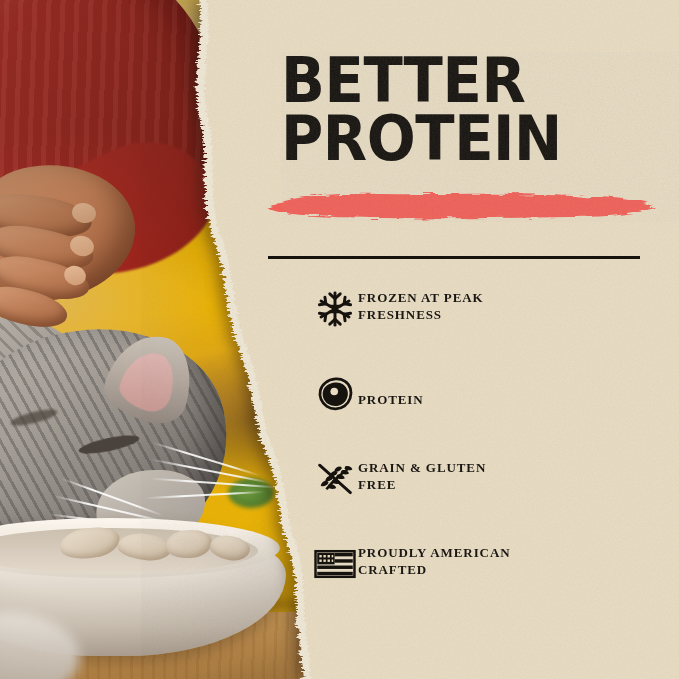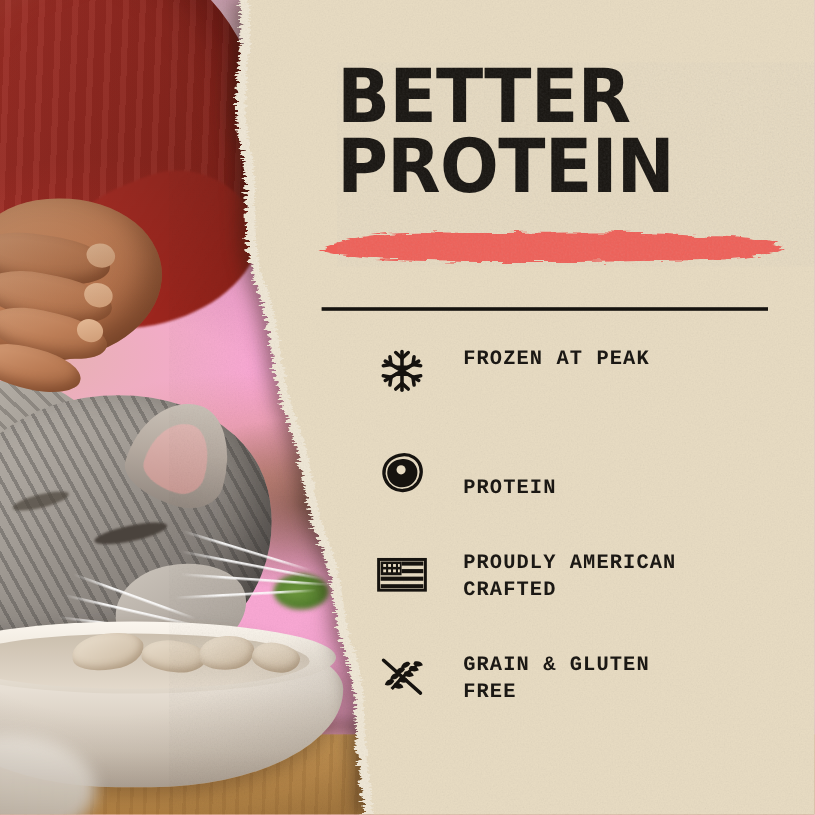--- a/index.html
+++ b/index.html
@@ -5,21 +5,21 @@
   html, body {
     margin: 0;
     padding: 0;
     background: #ffffff;
   }
   #canvas {
     position: relative;
     width: 679px;
     height: 679px;
     overflow: hidden;
-    background: #f9a8d4;
+    background: #eab308;
     font-family: "Liberation Sans", sans-serif;
   }
 
   
   .photo-layer {
     position: absolute;
     inset: 0;
     width: 679px;
     height: 679px;
   }
@@ -355,25 +355,24 @@
     width: 46px;
     min-width: 46px;
     height: 46px;
     display: flex;
     align-items: center;
     justify-content: center;
     margin-top: 3px;
   }
   .feature-icon svg { display: block; }
   .feature-text {
-    margin-left: 28px;
     color: #1b1814;
-    font-family: Liberation Mono, monospace;
+    font-family: Liberation Serif, serif;
     font-weight: bold;
-    font-size: 17px;
+    font-size: 13px;
     line-height: 1.33;
     letter-spacing: 0.9px;
     text-transform: uppercase;
     padding-top: 6px;
   }
 </style>
 </head>
 <body>
 
 <div id="canvas">
@@ -539,20 +538,21 @@
               <line x1="29.6" y1="25.6" x2="30.6" y2="32.4"></line>
               <line x1="29.6" y1="25.6" x2="36.4" y2="24.4"></line>
 
               <line x1="14.8" y1="17" x2="25.2" y2="17"></line>
               <line x1="14.8" y1="23" x2="25.2" y2="23"></line>
             </g>
           </svg>
         </span>
         <span class="feature-text">
           <span>FROZEN AT PEAK</span><br>
+          <span>FRESHNESS</span>
         </span>
       </div>
 
       <div class="feature">
         <span class="feature-icon">
           <svg width="38" height="38" viewBox="0 0 40 40">
             <path d="M20.5 4.2 C27.5 3.6 34.2 7.6 36.2 14.2
                      C38.2 20.8 35.6 28.4 30.2 32.4
                      C24.8 36.4 17.0 36.6 11.4 33.0
                      C5.8 29.4 3.0 22.4 4.6 16.2
@@ -566,20 +566,50 @@
           </svg>
         </span>
         <span class="feature-text">
           <br>
           <span>PROTEIN</span>
         </span>
       </div>
 
       <div class="feature">
         <span class="feature-icon">
+          <svg width="40" height="40" viewBox="0 0 40 40">
+            <g fill="#16130f">
+
+              <path d="M31.8 9.6 C26.6 13.0 19.2 19.4 13.2 26.2
+                       L10.4 29.4 L12.4 31.0 L15.3 27.9
+                       C21.3 21.2 28.0 15.0 33.0 11.3 Z"></path>
+
+              <path d="M30.4 7.2 C33.8 6.4 36.6 7.6 37.4 10.4 C34.6 12.0 31.2 11.4 29.4 9.4 Z"></path>
+              <path d="M26.6 11.4 C30.2 10.4 33.2 11.6 34.0 14.6 C31.0 16.2 27.6 15.6 25.6 13.6 Z"></path>
+              <path d="M22.2 15.8 C25.9 14.8 29.0 16.1 29.8 19.2 C26.7 20.8 23.2 20.2 21.2 18.1 Z"></path>
+              <path d="M17.8 20.6 C21.5 19.6 24.6 20.9 25.4 24.0 C22.3 25.6 18.8 25.0 16.8 22.9 Z"></path>
+              <path d="M13.6 25.6 C17.3 24.6 20.4 25.9 21.2 29.0 C18.1 30.6 14.6 30.0 12.6 27.9 Z"></path>
+
+              <path d="M27.0 9.0 C25.2 12.2 22.0 13.6 19.2 12.2 C19.8 9.2 22.4 7.2 25.4 7.4 Z"></path>
+              <path d="M22.6 13.6 C20.8 16.9 17.5 18.3 14.7 16.9 C15.3 13.8 18.0 11.8 21.0 12.0 Z"></path>
+              <path d="M18.1 18.4 C16.3 21.7 13.0 23.1 10.2 21.7 C10.8 18.6 13.5 16.6 16.5 16.8 Z"></path>
+              <path d="M13.6 23.4 C11.8 26.7 8.5 28.1 5.7 26.7 C6.3 23.6 9.0 21.6 12.0 21.8 Z"></path>
+            </g>
+
+            <line x1="4.6" y1="6.2" x2="35.4" y2="33.6" stroke="#16130f" stroke-width="2.9" stroke-linecap="round"></line>
+          </svg>
+        </span>
+        <span class="feature-text">
+          <span>GRAIN &amp; GLUTEN</span><br>
+          <span>FREE</span>
+        </span>
+      </div>
+
+      <div class="feature">
+        <span class="feature-icon">
           <svg width="42" height="30" viewBox="0 0 44 30">
             <rect x="1.6" y="1.6" width="40.8" height="26.8" fill="none" stroke="#16130f" stroke-width="2.6"></rect>
 
             <rect x="3.4" y="3.4" width="18.2" height="12.0" fill="#16130f"></rect>
             <g fill="#e8dcc3">
               <rect x="5.6" y="5.6" width="2.5" height="2.5"></rect>
               <rect x="9.9" y="5.6" width="2.5" height="2.5"></rect>
               <rect x="14.2" y="5.6" width="2.5" height="2.5"></rect>
               <rect x="18.5" y="5.6" width="1.6" height="2.5"></rect>
               <rect x="5.6" y="10.3" width="2.5" height="2.5"></rect>
@@ -594,45 +624,15 @@
             <rect x="3.4" y="16.6" width="37.2" height="3.6" fill="#16130f"></rect>
             <rect x="3.4" y="23.2" width="37.2" height="3.4" fill="#16130f"></rect>
           </svg>
         </span>
         <span class="feature-text">
           <span>PROUDLY AMERICAN</span><br>
           <span>CRAFTED</span>
         </span>
       </div>
 
-      <div class="feature">
-        <span class="feature-icon">
-          <svg width="40" height="40" viewBox="0 0 40 40">
-            <g fill="#16130f">
-
-              <path d="M31.8 9.6 C26.6 13.0 19.2 19.4 13.2 26.2
-                       L10.4 29.4 L12.4 31.0 L15.3 27.9
-                       C21.3 21.2 28.0 15.0 33.0 11.3 Z"></path>
-
-              <path d="M30.4 7.2 C33.8 6.4 36.6 7.6 37.4 10.4 C34.6 12.0 31.2 11.4 29.4 9.4 Z"></path>
-              <path d="M26.6 11.4 C30.2 10.4 33.2 11.6 34.0 14.6 C31.0 16.2 27.6 15.6 25.6 13.6 Z"></path>
-              <path d="M22.2 15.8 C25.9 14.8 29.0 16.1 29.8 19.2 C26.7 20.8 23.2 20.2 21.2 18.1 Z"></path>
-              <path d="M17.8 20.6 C21.5 19.6 24.6 20.9 25.4 24.0 C22.3 25.6 18.8 25.0 16.8 22.9 Z"></path>
-              <path d="M13.6 25.6 C17.3 24.6 20.4 25.9 21.2 29.0 C18.1 30.6 14.6 30.0 12.6 27.9 Z"></path>
-
-              <path d="M27.0 9.0 C25.2 12.2 22.0 13.6 19.2 12.2 C19.8 9.2 22.4 7.2 25.4 7.4 Z"></path>
-              <path d="M22.6 13.6 C20.8 16.9 17.5 18.3 14.7 16.9 C15.3 13.8 18.0 11.8 21.0 12.0 Z"></path>
-              <path d="M18.1 18.4 C16.3 21.7 13.0 23.1 10.2 21.7 C10.8 18.6 13.5 16.6 16.5 16.8 Z"></path>
-              <path d="M13.6 23.4 C11.8 26.7 8.5 28.1 5.7 26.7 C6.3 23.6 9.0 21.6 12.0 21.8 Z"></path>
-            </g>
-
-            <line x1="4.6" y1="6.2" x2="35.4" y2="33.6" stroke="#16130f" stroke-width="2.9" stroke-linecap="round"></line>
-          </svg>
-        </span>
-        <span class="feature-text">
-          <span>GRAIN &amp; GLUTEN</span><br>
-          <span>FREE</span>
-        </span>
-      </div>
-
     </div>
   </div>
 </div>
 
 </body></html>

